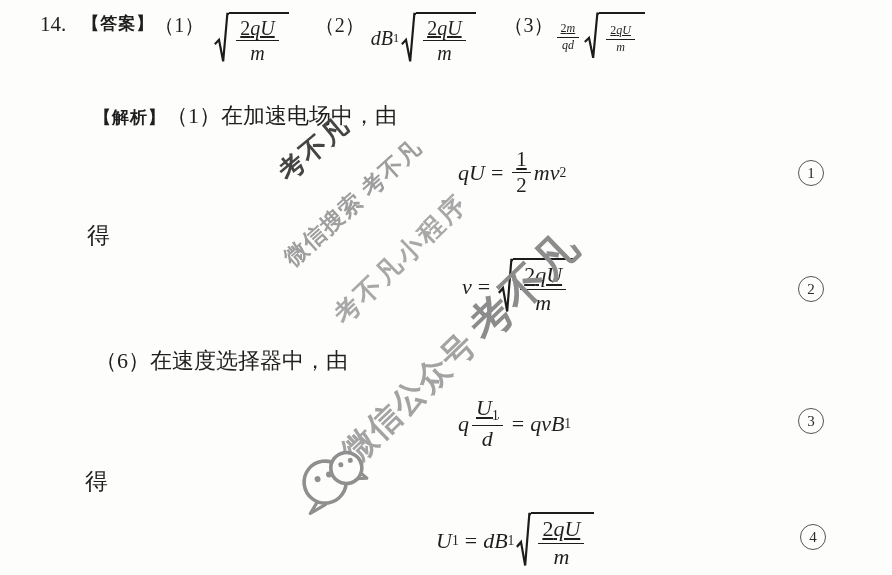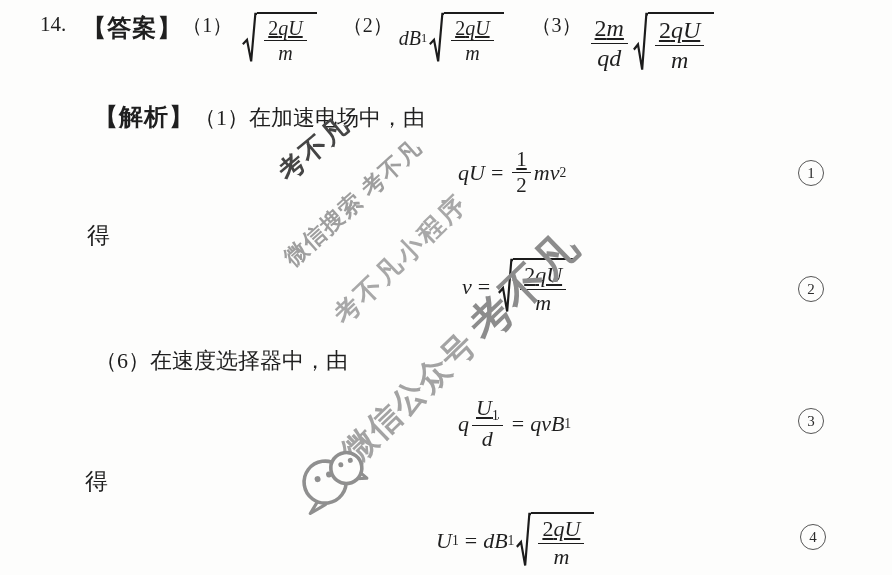--- a/index.html
+++ b/index.html
@@ -19,21 +19,21 @@
   .frac .den{padding:1px 4px 0 4px;}
   .sqrt{display:inline-flex;align-items:stretch;vertical-align:middle;margin-left:2px;}
   .rsign{width:15px;flex:none;display:flex;}
   .rsign svg{width:100%;height:100%;display:block;}
   .radicand{border-top:2px solid #1c1c1c;padding:3px 7px 1px 4px;
             display:inline-flex;align-items:center;}
   .rel{padding:0 6px;font-style:normal;}
   
   .abs{position:absolute;white-space:nowrap;}
   .line1{left:40px;top:12px;display:flex;align-items:flex-start;font-size:21px;}
-  .blab{font-weight:bold;font-size:24px;letter-spacing:1px;}
+  .blab{font-weight:bold;font-size:17px;letter-spacing:1px;}
   .cn{font-size:22px;}
   .eq{display:flex;align-items:center;font-size:22px;}
   .marker{width:24px;height:24px;border:1.6px solid #555;border-radius:50%;
           display:flex;align-items:center;justify-content:center;
           font-size:15px;font-style:normal;color:#2b2b2b;background:transparent;}
   
   .wm{position:absolute;white-space:nowrap;font-weight:bold;
       font-family:"Liberation Sans","DejaVu Sans",sans-serif;
       transform-origin:left center;pointer-events:none;}
   .wm1{left:282px;top:158px;transform:rotate(-40deg);font-size:26px;
@@ -85,21 +85,21 @@
         <span class="radicand">
           <span class="frac">
               <span class="num"><span class="up">2</span><span class="it">qU</span></span>
           <span class="den it">m</span>
             </span>
         </span>
       </span>
     </span>
 
     <span style="margin-left:28px;font-size:20px;">（3）</span>
-    <span class="eq" style="margin-left:6px;font-size:24px;">
+    <span class="eq" style="font-size:12px;">
       <span class="frac">
           <span class="num"><span class="up">2</span><span class="it">m</span></span>
       <span class="den it">qd</span>
         </span>
       <span class="sqrt">
         <span class="rsign">
           <svg viewBox="0 0 18 60" preserveAspectRatio="none">
               <path d="M1 36 L6 31 L11 55 L16 2 L18 2" fill="none" stroke="#1c1c1c" stroke-width="2.6"></path>
             </svg>
         </span>

